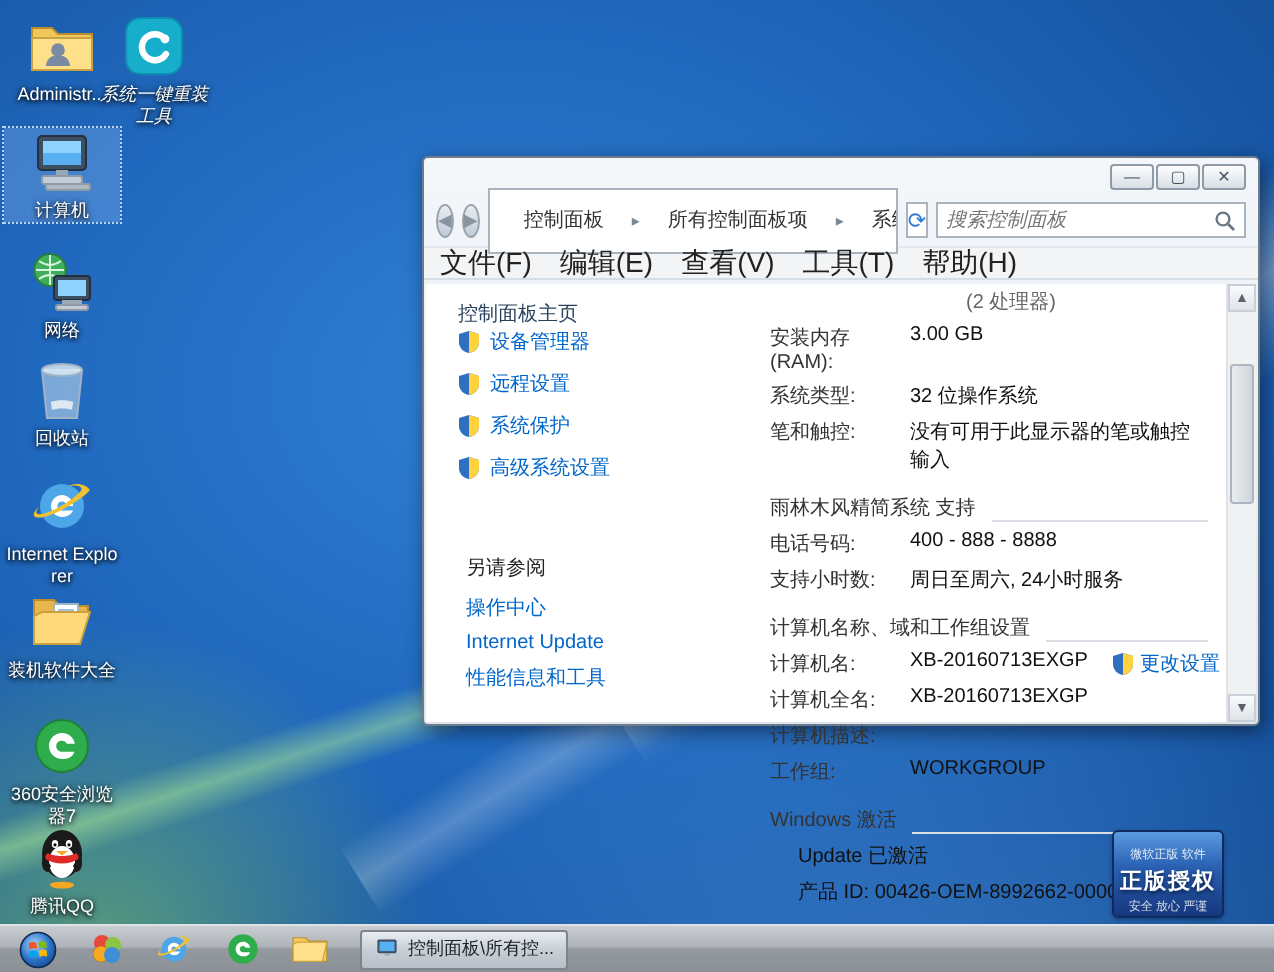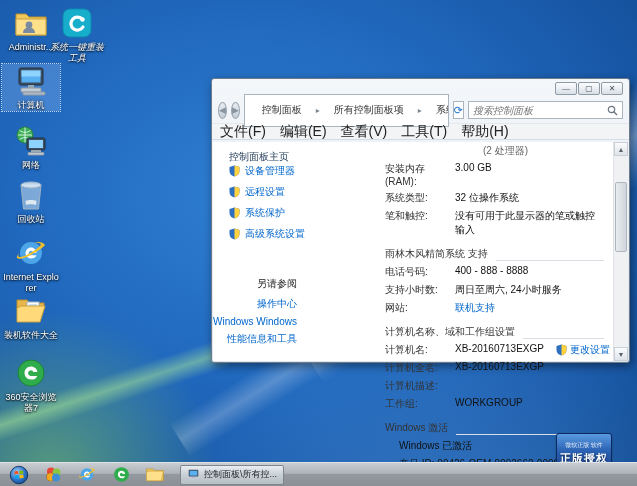--- a/index.html
+++ b/index.html
@@ -66,21 +66,21 @@
 
   #menubar { height:17px; background:#f2f4f6; border-top:1px solid #e3e8ee; border-bottom:1px solid #d5dde6;
     display:flex; align-items:center; padding:0 8px; gap:14px; font-size:14px; color:#222; }
 
   #content { position:absolute; left:1px; right:1px; top:63px; bottom:1px; background:#fff; display:flex; }
 
   
   #sidebar { width:146px; padding:8px 0 0 16px; position:relative; }
   .sb-home { color:#28415d; font-size:10px; margin-bottom:0; }
   .sb-link { display:flex; align-items:center; gap:5px; margin-bottom:7px; color:#0066cc; font-size:10px; cursor:pointer; }
-  .sb-seealso { position:absolute; left:0; bottom:10px;text-align:right; }
+  .sb-seealso { position:absolute; left:20px; bottom:10px; }
   .sb-seealso .hdr { color:#222; font-size:10px; margin-bottom:6px; }
   .sb-seealso .sa-link { color:#0066cc; font-size:10px; margin-bottom:5px; cursor:pointer; }
 
   
   #main { flex:1; position:relative; padding:2px 24px 0 26px; }
   .partial { color:#666; font-size:10px; margin-left:98px; }
   .row { display:flex; margin-top:4px; font-size:10px; }
   .row .lbl { width:70px; color:#333; flex:none; }
   .row .val { color:#111; }
   .sect { display:flex; align-items:flex-end; margin-top:10px; font-size:10px; color:#333; }
@@ -209,20 +209,37 @@
     <div class="glyph">
       <svg width="30" height="30" viewBox="0 0 30 30">
           <circle cx="15" cy="15" r="13" fill="#2fac4b"></circle>
           <circle cx="15" cy="15" r="13" fill="none" stroke="#1d8236"></circle>
           <path d="M8.5 15c0-3.6 2.9-6.5 6.5-6.5 3.2 0 6 2.3 6.4 5.4h-4a2.8 2.8 0 0 0-5.3 1.1c0 1.6 1.3 2.9 2.9 2.9h6.2C20.3 20.8 17.9 21.5 15 21.5c-3.6 0-6.5-2.9-6.5-6.5z" fill="#fff"></path>
         </svg>
     </div>
     <div class="dlabel">360安全浏览器7</div>
   </div>
 
+  <div class="icon-cell" style="left:2px;top:412px;">
+    <div class="glyph">
+      <svg width="28" height="32" viewBox="0 0 28 32">
+          <ellipse cx="14" cy="14" rx="10" ry="12" fill="#1a1a1a"></ellipse>
+          <ellipse cx="14" cy="18" rx="6.5" ry="8" fill="#fff"></ellipse>
+          <ellipse cx="10.5" cy="9" rx="1.6" ry="2" fill="#fff"></ellipse>
+          <ellipse cx="17.5" cy="9" rx="1.6" ry="2" fill="#fff"></ellipse>
+          <circle cx="10.5" cy="9.4" r=".8" fill="#000"></circle>
+          <circle cx="17.5" cy="9.4" r=".8" fill="#000"></circle>
+          <path d="M11 12.5h6l-3 2.2z" fill="#f5a623"></path>
+          <path d="M5 14c-2 4-1 9 2 9l1.5-3M23 14c2 4 1 9-2 9l-1.5-3" fill="#1a1a1a"></path>
+          <path d="M7 13.5c2.5 2 11.5 2 14 0 1.5 1 1.8 2.6.6 3.4-4 2.4-11.2 2.4-15.2 0-1.2-.8-.9-2.4.6-3.4z" fill="#e02a2a"></path>
+          <path d="M8 29c2-1.5 10-1.5 12 0 0 1.5-2 2.3-6 2.3s-6-.8-6-2.3z" fill="#f5a623"></path>
+        </svg>
+    </div>
+    <div class="dlabel">腾讯QQ</div>
+  </div>
 
   <div id="win">
     <div id="titlebar">
       <div class="caption-btns">
         <div class="cap-btn">
             <span>—</span>
           </div>
         <div class="cap-btn">
             <span>▢</span>
           </div>
@@ -297,21 +314,21 @@
           <svg width="11" height="12" viewBox="0 0 11 12">
               <path d="M5.5 0.5 10.5 2v4c0 3-2.2 5-5 5.5C2.7 11 0.5 9 0.5 6V2z" fill="#2f6fc0"></path>
               <path d="M5.5 0.5 10.5 2v4c0 3-2.2 5-5 5.5z" fill="#ffd23e"></path>
             </svg>
           <span>高级系统设置</span>
         </div>
 
         <div class="sb-seealso">
           <div class="hdr">另请参阅</div>
           <div class="sa-link">操作中心</div>
-          <div class="sa-link">Windows Windows</div>
+          <div class="sa-link">Internet Update</div>
           <div class="sa-link">性能信息和工具</div>
         </div>
       </div>
 
       <div id="main">
         <div class="partial">(2 处理器)</div>
 
         <div class="row">
           <span class="lbl">安装内存(RAM):</span>
           <span class="val">3.00 GB</span>
@@ -329,24 +346,20 @@
           <span>雨林木风精简系统 支持</span>
             <span class="rule"></span>
         </div>
         <div class="row">
           <span class="lbl">电话号码:</span>
           <span class="val">400 - 888 - 8888</span>
         </div>
         <div class="row">
           <span class="lbl">支持小时数:</span>
           <span class="val">周日至周六, 24小时服务</span>
-        </div>
-        <div class="row">
-          <span class="lbl">网站:</span>
-          <a class="link">联机支持</a>
         </div>
 
         <div class="sect">
           <span>计算机名称、域和工作组设置</span>
             <span class="rule"></span>
         </div>
         <div class="row cn-row">
           <span class="lbl">计算机名:</span>
           <span class="val">XB-20160713EXGP</span>
           <span class="change-settings">
@@ -369,21 +382,21 @@
           <span class="lbl">工作组:</span>
           <span class="val">WORKGROUP</span>
         </div>
 
         <div class="sect">
           <span>Windows 激活</span>
             <span class="rule"></span>
         </div>
         <div id="activation-zone">
           <div class="row">
-            <span class="val" style="margin-left:14px">Windows 已激活</span>
+            <span class="val" style="margin-left:14px">Update 已激活</span>
           </div>
           <div class="row">
             <span class="val" style="margin-left:14px">产品 ID: 00426-OEM-8992662-00006</span>
           </div>
           <div id="genuine-badge">
             <div class="b-top">微软正版 软件</div>
             <div class="b-mid">正版授权</div>
             <div class="b-bot">安全 放心 严谨</div>
           </div>
           <a id="learn-more" class="link">联机了解更多内容...</a>

